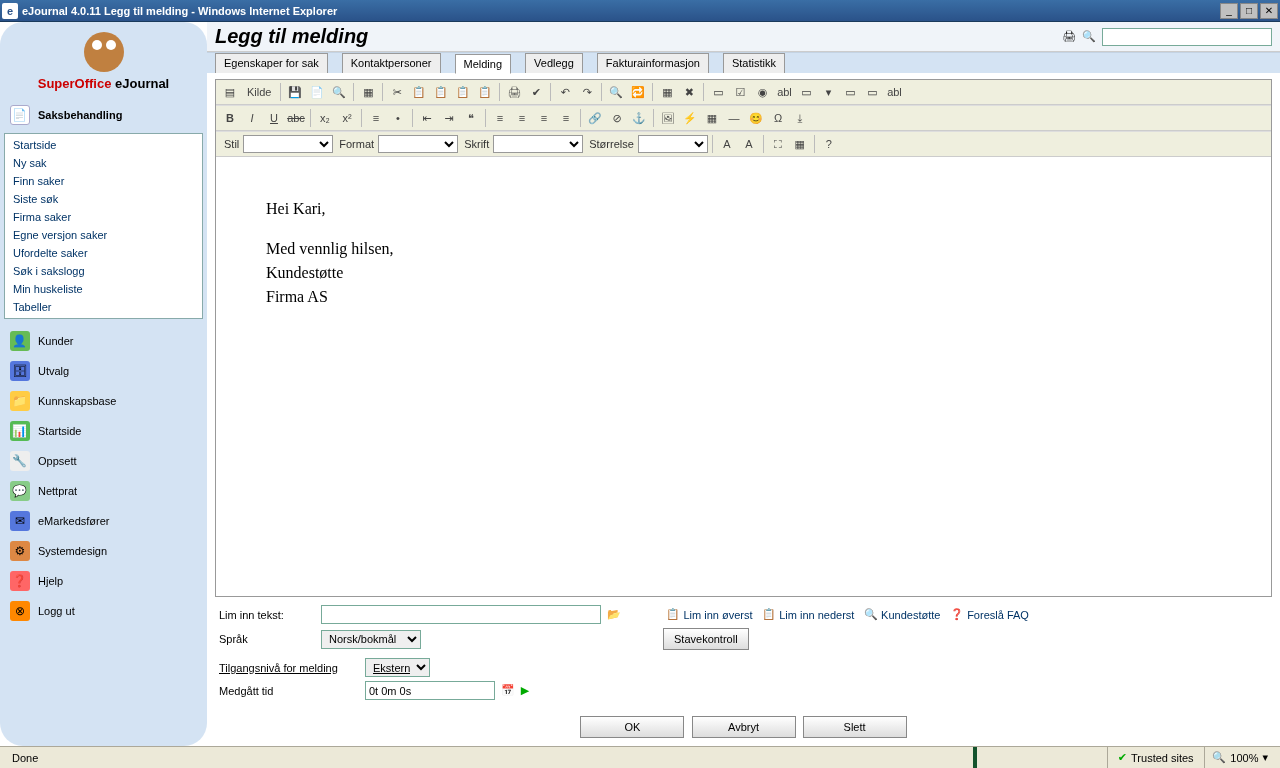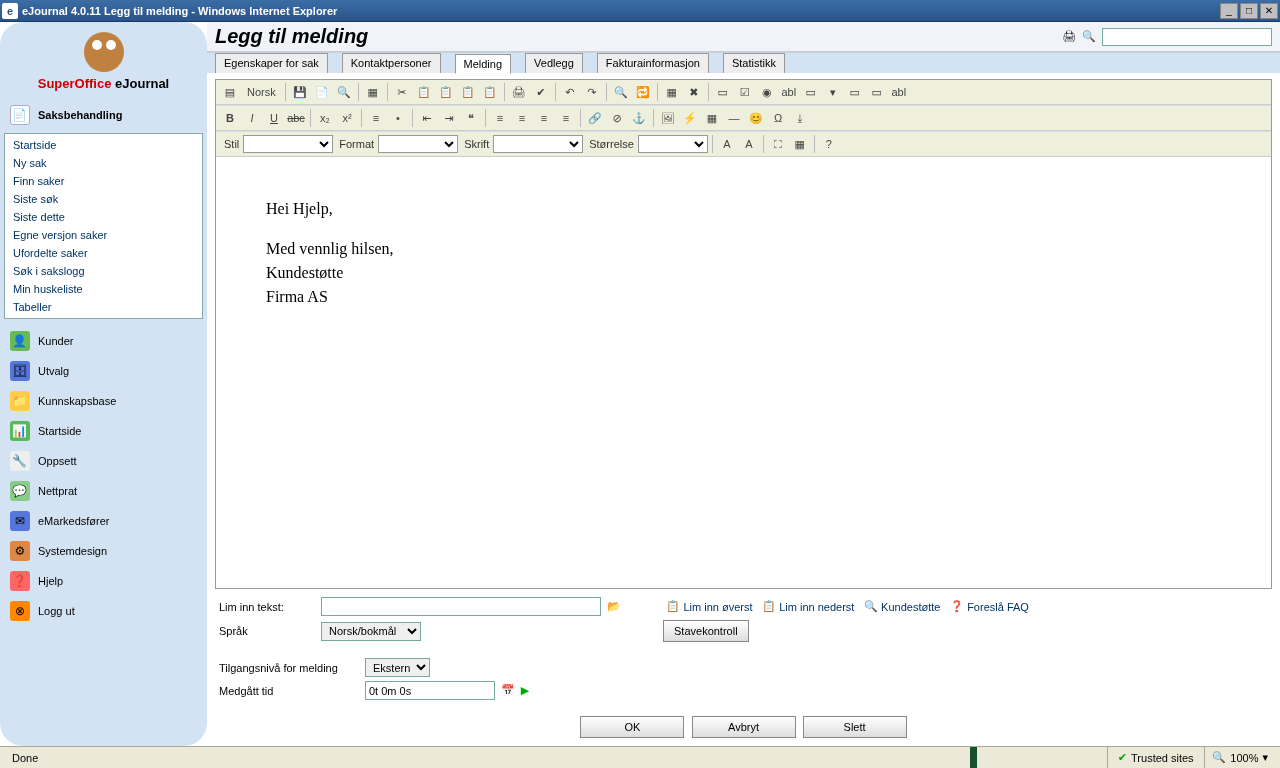--- a/index.html
+++ b/index.html
@@ -44,21 +44,21 @@
 .editor-body p { margin-bottom: 1em; white-space: pre-wrap; }
 .form-area { padding: 4px 12px 6px; }
 .form-row { display: flex; align-items: center; gap: 6px; margin-bottom: 4px; font-size: 11px; }
 .form-row .flabel { width: 140px; }
 .form-input { border: 1px solid #7a9; height: 19px; padding: 1px 3px; font-size: 11px; }
 .link-btn { color: #003366; cursor: pointer; display: inline-flex; align-items: center; gap: 3px; margin-left: 4px; }
 .std-btn { height: 22px; padding: 0 10px; border: 1px solid #888; background: linear-gradient(#fff,#ddd); cursor: pointer; font-size: 11px; }
 .action-bar { text-align: center; padding: 6px 0 8px; border-top: none; }
 .action-bar .std-btn { width: 104px; margin: 0 2px; }
 .statusbar { height: 22px; background: #ece9d8; border-top: 1px solid #aca899; display: flex; align-items: center; font-size: 11px; padding: 0 4px; }
-.statusbar .cell { border-right: 7px solid #14532d; padding: 0 8px; height: 100%; display: flex; align-items: center; }
+.statusbar .cell { border-right: 4px solid #14532d; padding: 0 8px; height: 100%; display: flex; align-items: center; }
 .statusbar .sep-cells { display: flex; }
 .statusbar .sep-cells .mini { width: 26px; border-left: 1px solid #aca899; height: 100%; }
 .trusted { display: flex; align-items: center; gap: 4px; padding: 0 10px; border-left: 1px solid #aca899; height:100%; }
 .zoom { display: flex; align-items: center; gap: 4px; padding: 0 8px; border-left: 1px solid #aca899; height:100%; }
 .bold { font-weight:bold; }
 .italic { font-style:italic; }
 .underline { text-decoration:underline; }
 .strike { text-decoration: line-through; }
 </style>
 </head>
@@ -86,21 +86,21 @@
 
       <div class="nav-item selected">
         <span class="nav-icon" style="background:#fff;border:1px solid #aac;">📄</span>
         <span>Saksbehandling</span>
       </div>
       <div class="sub-menu">
         <div class="sub-item">Startside</div>
         <div class="sub-item">Ny sak</div>
         <div class="sub-item">Finn saker</div>
         <div class="sub-item">Siste søk</div>
-        <div class="sub-item">Siste dette</div>
+        <div class="sub-item">Firma saker</div>
         <div class="sub-item">Egne versjon saker</div>
         <div class="sub-item">Ufordelte saker</div>
         <div class="sub-item">Søk i sakslogg</div>
         <div class="sub-item">Min huskeliste</div>
         <div class="sub-item">Tabeller</div>
       </div>
 
       <div class="nav-item">
         <span class="nav-icon" style="background:#6b5;">👤</span>
         <span>Kunder</span>
@@ -158,21 +158,21 @@
         <div class="tab">Kontaktpersoner</div>
         <div class="tab active">Melding</div>
         <div class="tab">Vedlegg</div>
         <div class="tab">Fakturainformasjon</div>
         <div class="tab">Statistikk</div>
       </div>
 
       <div class="editor-panel">
         <div class="toolbar">
           <span class="tb-btn">▤</span>
-          <span class="tb-btn" style="width:auto;padding:0 4px;">Norsk</span>
+          <span class="tb-btn" style="width:auto;padding:0 4px;">Kilde</span>
           <span class="tb-sep"></span>
           <span class="tb-btn">💾</span>
           <span class="tb-btn">📄</span>
           <span class="tb-btn">🔍</span>
           <span class="tb-sep"></span>
           <span class="tb-btn">▦</span>
           <span class="tb-sep"></span>
           <span class="tb-btn">✂</span>
           <span class="tb-btn">📋</span>
           <span class="tb-btn">📋</span>
@@ -246,21 +246,21 @@
           <span class="tb-sep"></span>
           <span class="tb-btn">A</span>
           <span class="tb-btn">A</span>
           <span class="tb-sep"></span>
           <span class="tb-btn">⛶</span>
           <span class="tb-btn">▦</span>
           <span class="tb-sep"></span>
           <span class="tb-btn">?</span>
         </div>
         <div class="editor-body">
-          <p>Hei Hjelp,</p>
+          <p>Hei Kari,</p>
           <p>Med vennlig hilsen,
 Kundestøtte
 Firma AS</p>
         </div>
       </div>
 
       <div class="form-area">
         <div class="form-row">
           <span class="flabel" style="width:96px;">Lim inn tekst:</span>
           <input class="form-input" type="text" style="width: 280px;">
@@ -272,21 +272,21 @@
           <span class="link-btn">❓ <span>Foreslå FAQ</span></span>
         </div>
         <div class="form-row">
           <span class="flabel" style="width:96px;">Språk</span>
           <select class="form-input" style="width:100px;">
             <option>Norsk/bokmål</option>
           </select>
           <span style="width:230px;"></span>
           <button class="std-btn">Stavekontroll</button>
         </div>
-        <div class="form-row" style="margin-top:16px;">
+        <div class="form-row" style="margin-top:8px;text-decoration:underline;">
           <span class="flabel">Tilgangsnivå for melding</span>
           <select class="form-input" style="width:65px;">
             <option>Ekstern</option>
           </select>
         </div>
         <div class="form-row">
           <span class="flabel">Medgått tid</span>
           <input class="form-input" type="text" style="width: 130px;" value="0t 0m 0s">
           <span>📅</span>
           <span style="color:#0a0;">▶</span>

